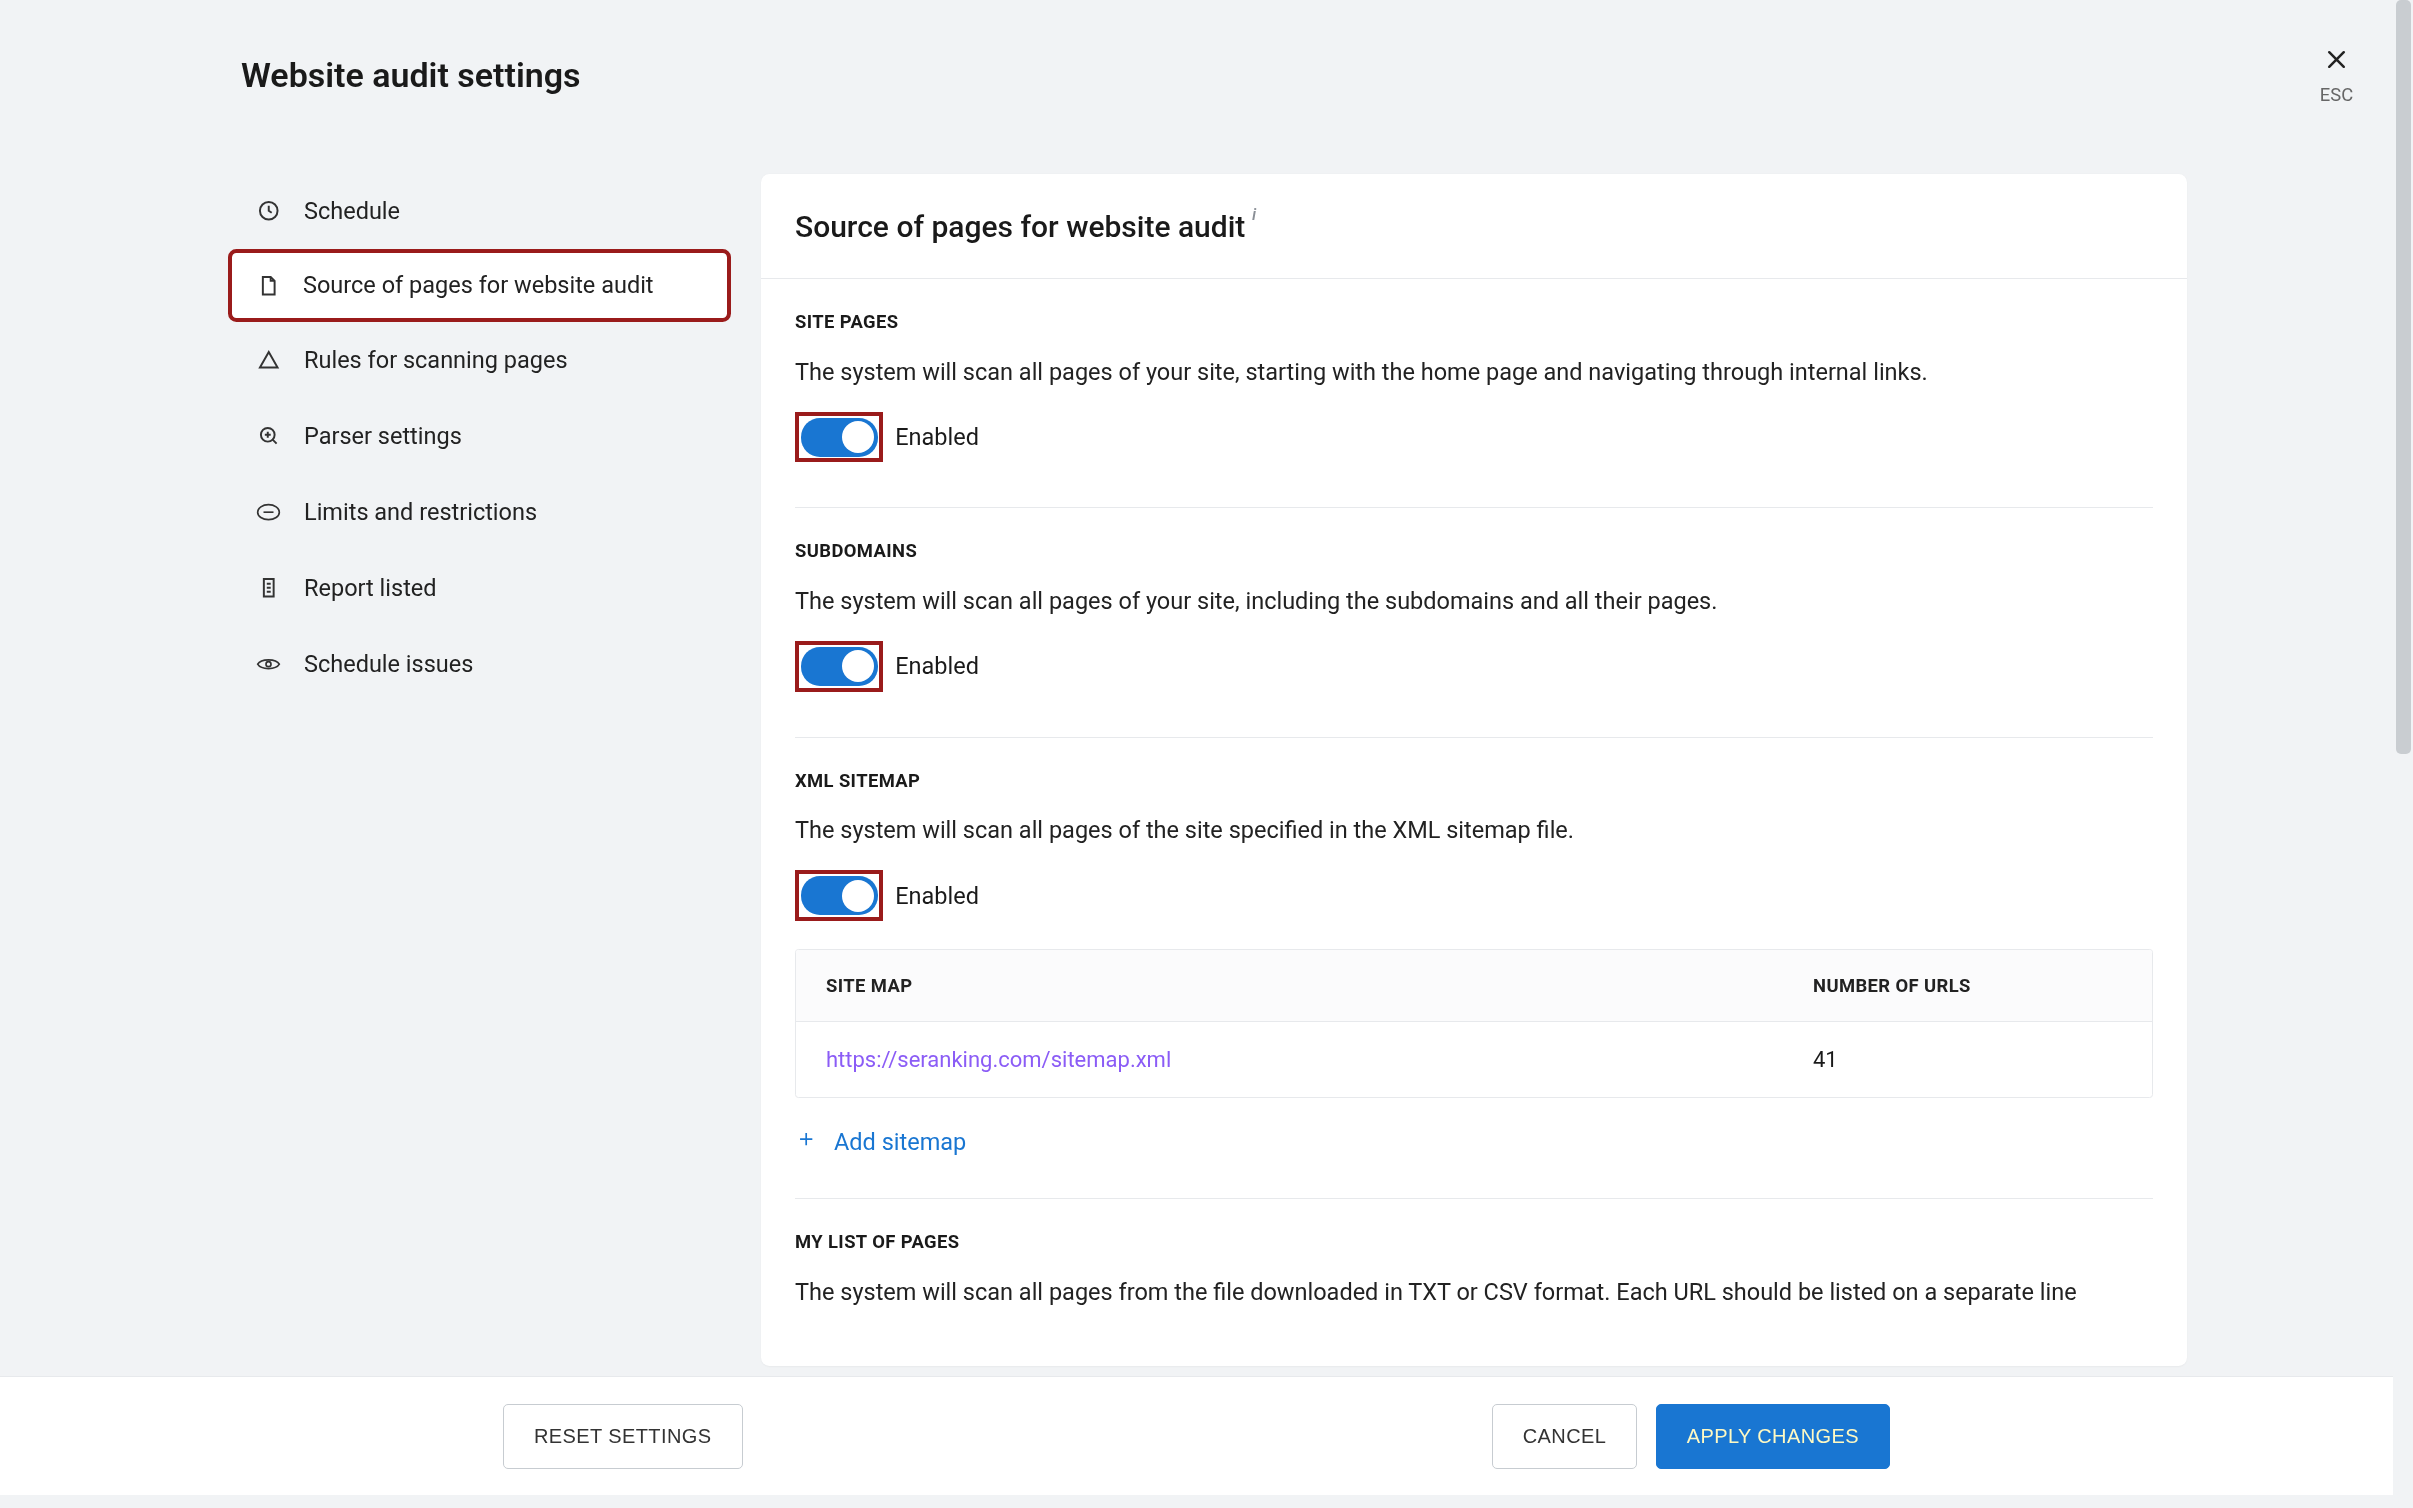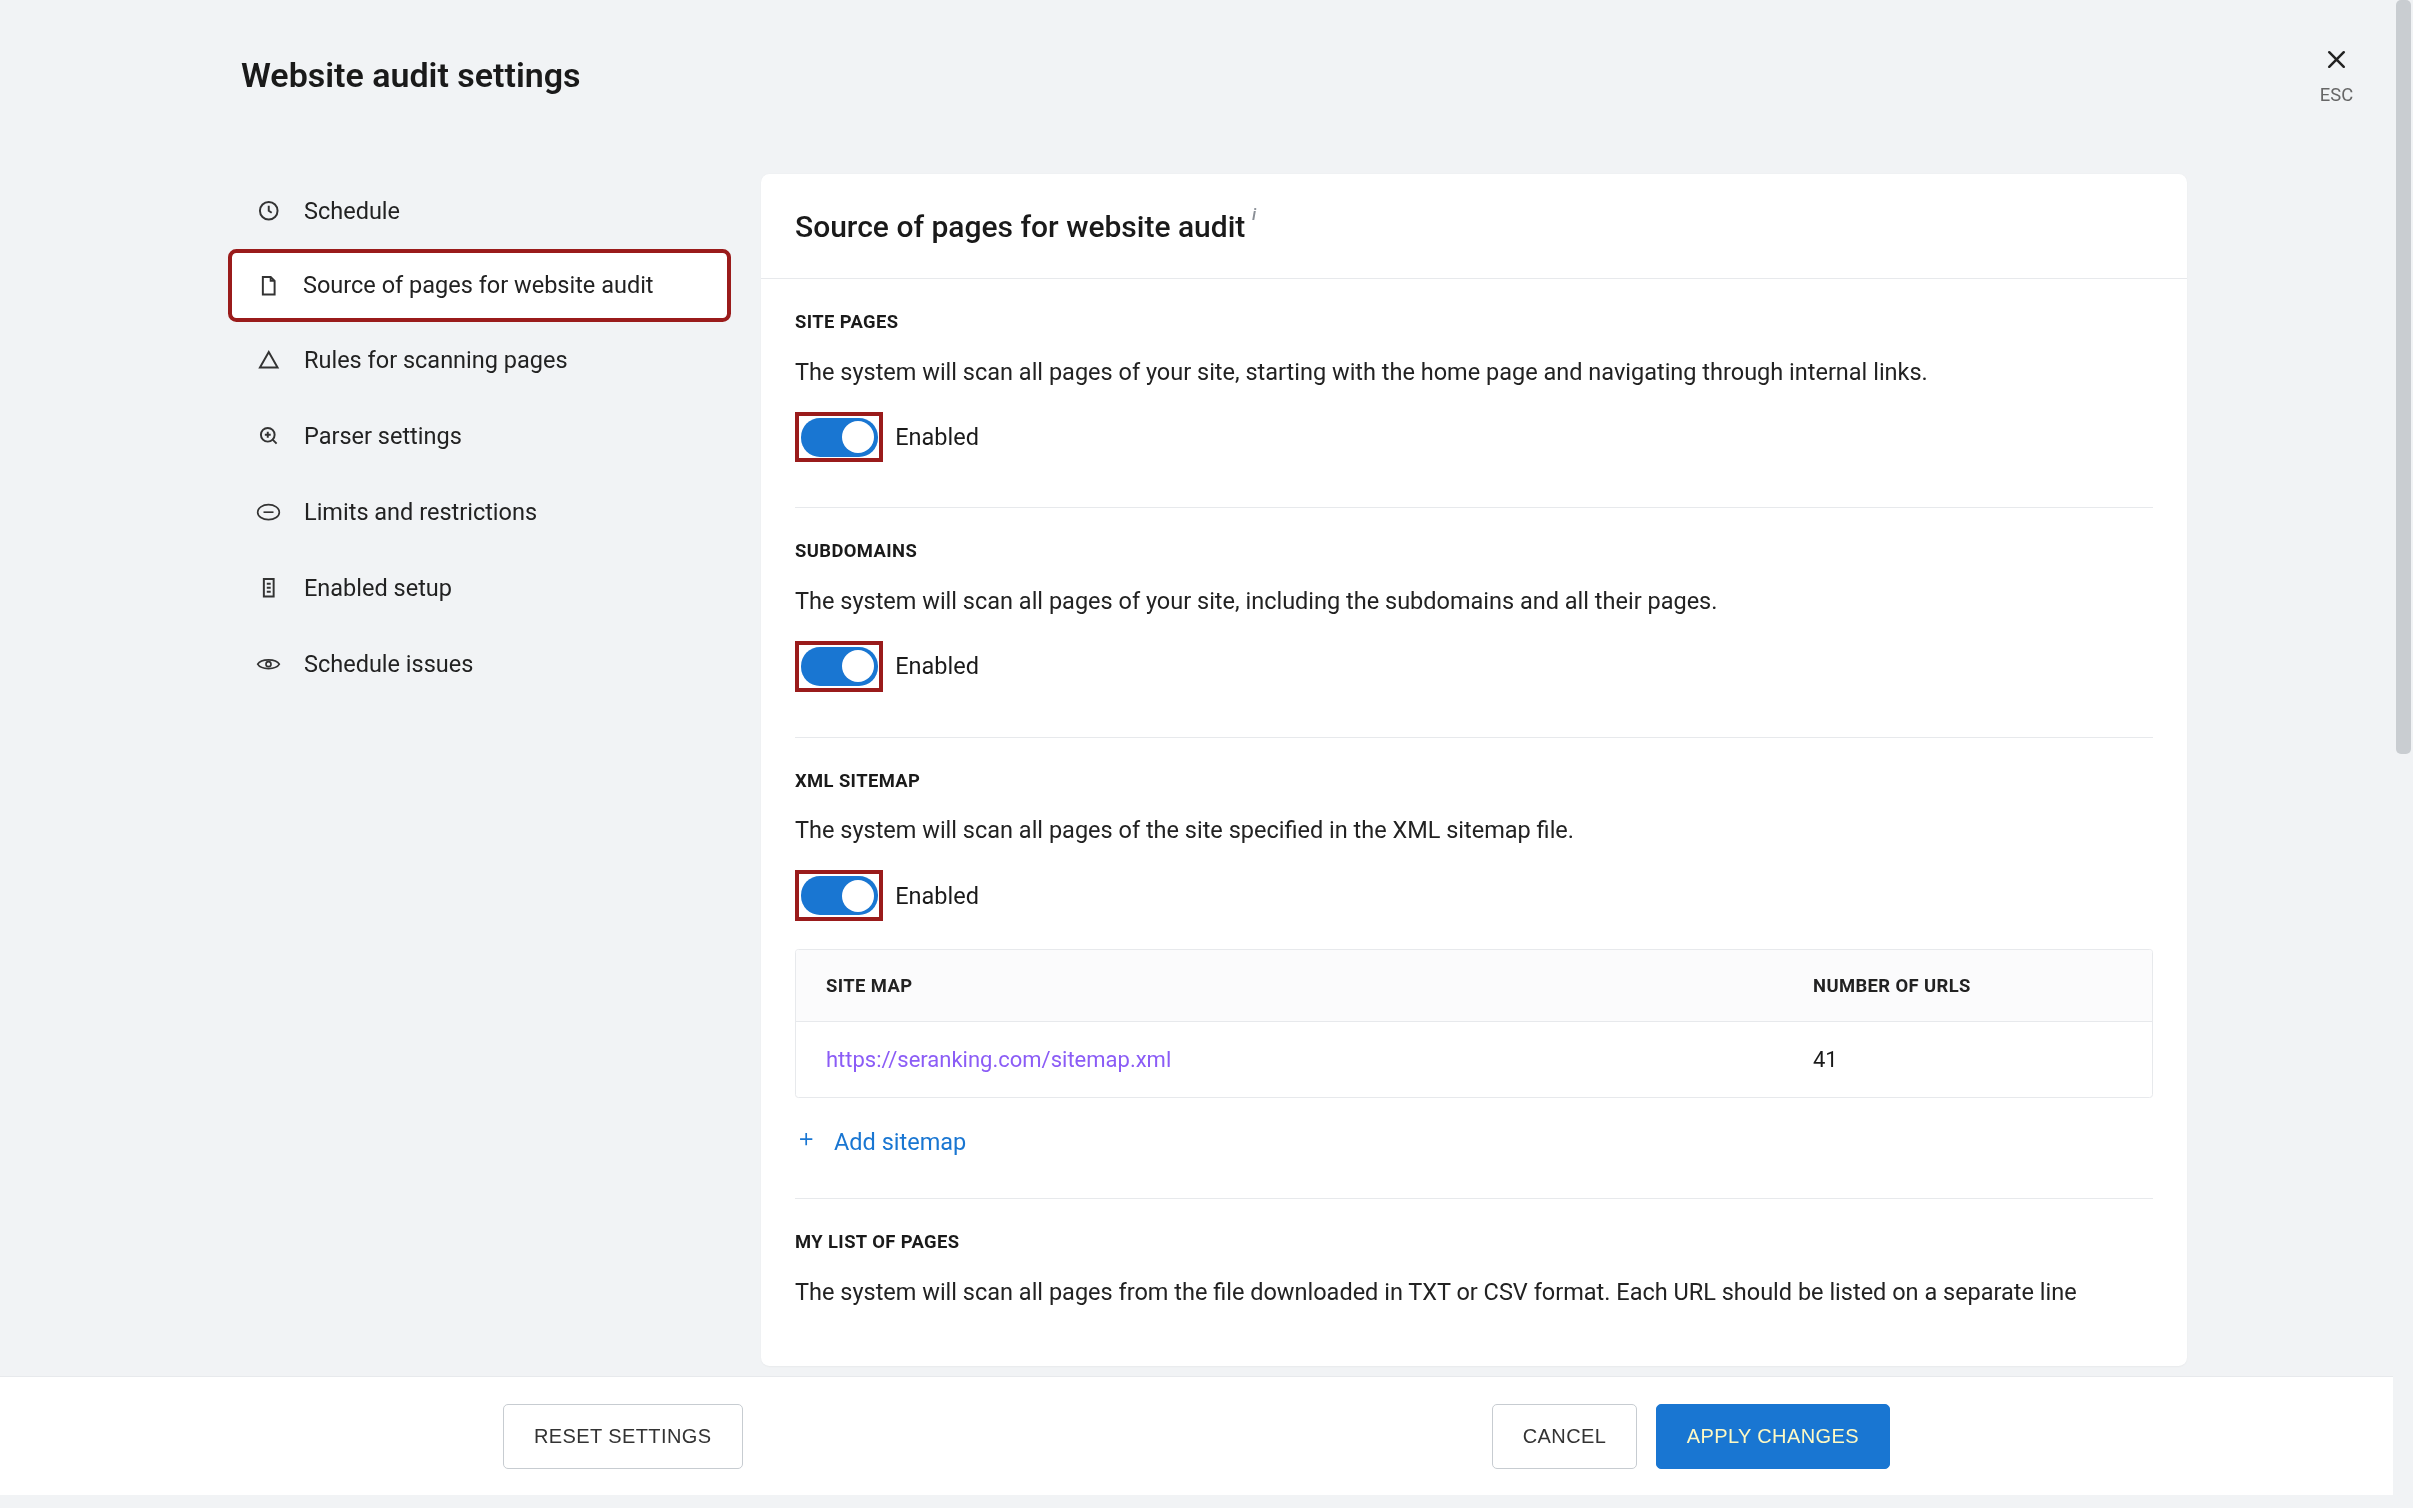--- a/index.html
+++ b/index.html
@@ -295,21 +295,21 @@
       </span>
       <span>Limits and restrictions</span>
     </div>
     <div class="side-item">
       <span class="side-icon">
         <svg width="23.5" height="23.5" viewBox="0 0 24 24">
             <path d="M7 3h10v18H7z"></path>
             <path d="M10 8h4M10 12h4M10 16h4"></path>
           </svg>
       </span>
-      <span>Enabled setup</span>
+      <span>Report listed</span>
     </div>
     <div class="side-item">
       <span class="side-icon">
         <svg width="25" height="18.4" viewBox="0 0 30 22">
             <path d="M2 11c4-7 22-7 26 0-4 7-22 7-26 0z"></path>
             <circle cx="15" cy="11" r="3"></circle>
           </svg>
       </span>
       <span>Schedule issues</span>
     </div>

